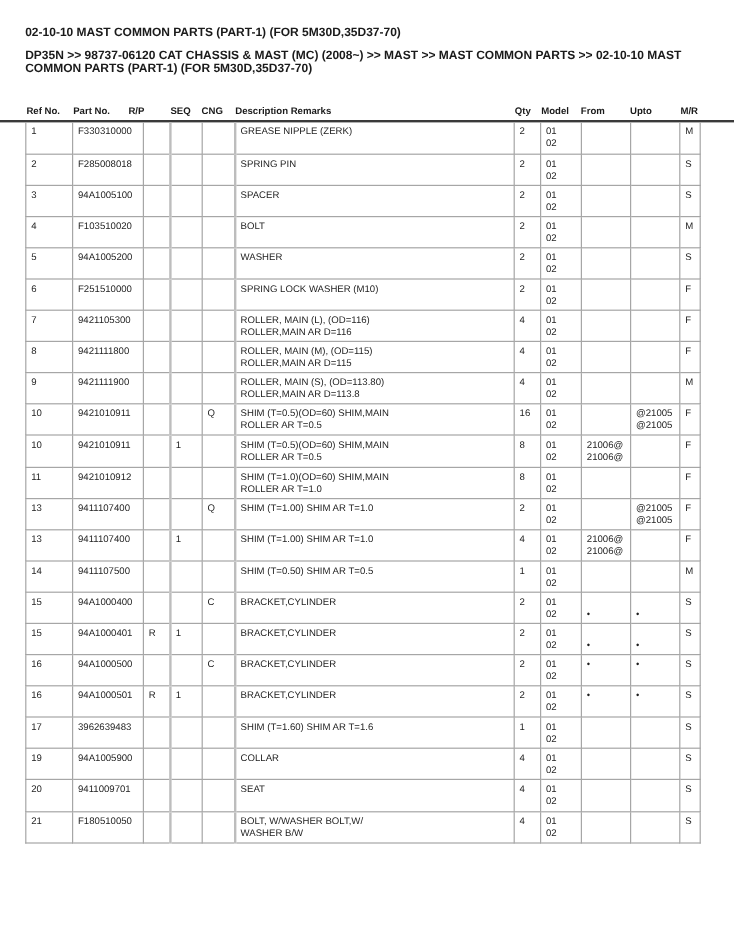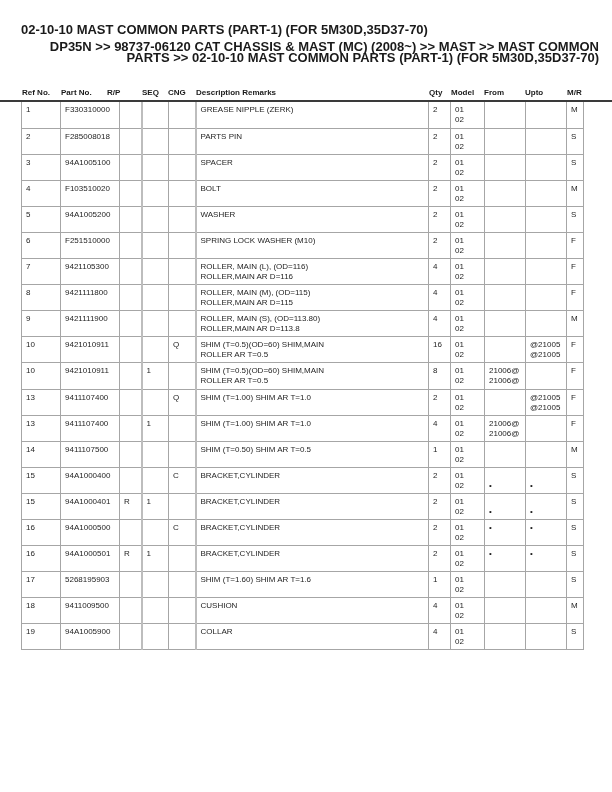--- a/index.html
+++ b/index.html
@@ -3,25 +3,25 @@
   <meta charset="utf-8">
   <style>
     html, body { margin: 0; padding: 0; }
     body {
       width: 612px; height: 792px; position: relative; overflow: hidden;
       background: #ffffff; color: #1a1a1a;
       font-family: "Liberation Sans", sans-serif;
     }
     .title {
       position: absolute; left: 21px; top: 22px;
-      font-size: 13px; font-weight: bold; white-space: nowrap;
+      font-size: 10px; font-weight: bold; white-space: nowrap;
     }
     .breadcrumb {
       position: absolute; left: 21px; top: 42px; width: 578px;
-      font-size: 13px; font-weight: bold; line-height: 10.6px; text-align: right;
+      font-size: 10px; font-weight: bold; line-height: 10.6px;
     }
     .col-headers { position: absolute; left: 0; top: 88px; width: 612px; height: 12px; }
     .col-headers span {
       position: absolute; top: 0; font-size: 8px; font-weight: bold; white-space: nowrap;
     }
     .header-rule {
       position: absolute; left: 0; top: 100px; width: 612px; height: 2px; background: #3a3a3a;
     }
     table.parts {
       position: absolute; left: 21px; top: 102px; width: 562px;
@@ -86,21 +86,21 @@
         <td class="c-from"></td>
         <td class="c-upto"></td>
         <td class="c-mr">M</td>
       </tr>
       <tr>
         <td class="c-ref">2</td>
         <td class="c-part">F285008018</td>
         <td class="c-rp"></td>
         <td class="c-seq"></td>
         <td class="c-cng"></td>
-        <td class="c-desc">PARTS PIN</td>
+        <td class="c-desc">SPRING PIN</td>
         <td class="c-qty">2</td>
         <td class="c-model">01
 02</td>
         <td class="c-from"></td>
         <td class="c-upto"></td>
         <td class="c-mr">S</td>
       </tr>
       <tr>
         <td class="c-ref">3</td>
         <td class="c-part">94A1005100</td>
@@ -228,20 +228,35 @@
 ROLLER AR T=0.5</td>
         <td class="c-qty">8</td>
         <td class="c-model">01
 02</td>
         <td class="c-from">21006@
 21006@</td>
         <td class="c-upto"></td>
         <td class="c-mr">F</td>
       </tr>
       <tr>
+        <td class="c-ref">11</td>
+        <td class="c-part">9421010912</td>
+        <td class="c-rp"></td>
+        <td class="c-seq"></td>
+        <td class="c-cng"></td>
+        <td class="c-desc">SHIM (T=1.0)(OD=60) SHIM,MAIN
+ROLLER AR T=1.0</td>
+        <td class="c-qty">8</td>
+        <td class="c-model">01
+02</td>
+        <td class="c-from"></td>
+        <td class="c-upto"></td>
+        <td class="c-mr">F</td>
+      </tr>
+      <tr>
         <td class="c-ref">13</td>
         <td class="c-part">9411107400</td>
         <td class="c-rp"></td>
         <td class="c-seq"></td>
         <td class="c-cng">Q</td>
         <td class="c-desc">SHIM (T=1.00) SHIM AR T=1.0</td>
         <td class="c-qty">2</td>
         <td class="c-model">01
 02</td>
         <td class="c-from"></td>
@@ -333,53 +348,68 @@
         <td class="c-desc">BRACKET,CYLINDER</td>
         <td class="c-qty">2</td>
         <td class="c-model">01
 02</td>
         <td class="c-from">•</td>
         <td class="c-upto">•</td>
         <td class="c-mr">S</td>
       </tr>
       <tr>
         <td class="c-ref">17</td>
-        <td class="c-part">5268195903</td>
+        <td class="c-part">3962639483</td>
         <td class="c-rp"></td>
         <td class="c-seq"></td>
         <td class="c-cng"></td>
         <td class="c-desc">SHIM (T=1.60) SHIM AR T=1.6</td>
         <td class="c-qty">1</td>
         <td class="c-model">01
 02</td>
         <td class="c-from"></td>
         <td class="c-upto"></td>
         <td class="c-mr">S</td>
       </tr>
       <tr>
-        <td class="c-ref">18</td>
-        <td class="c-part">9411009500</td>
-        <td class="c-rp"></td>
-        <td class="c-seq"></td>
-        <td class="c-cng"></td>
-        <td class="c-desc">CUSHION</td>
-        <td class="c-qty">4</td>
-        <td class="c-model">01
-02</td>
-        <td class="c-from"></td>
-        <td class="c-upto"></td>
-        <td class="c-mr">M</td>
-      </tr>
-      <tr>
         <td class="c-ref">19</td>
         <td class="c-part">94A1005900</td>
         <td class="c-rp"></td>
         <td class="c-seq"></td>
         <td class="c-cng"></td>
         <td class="c-desc">COLLAR</td>
+        <td class="c-qty">4</td>
+        <td class="c-model">01
+02</td>
+        <td class="c-from"></td>
+        <td class="c-upto"></td>
+        <td class="c-mr">S</td>
+      </tr>
+      <tr>
+        <td class="c-ref">20</td>
+        <td class="c-part">9411009701</td>
+        <td class="c-rp"></td>
+        <td class="c-seq"></td>
+        <td class="c-cng"></td>
+        <td class="c-desc">SEAT</td>
+        <td class="c-qty">4</td>
+        <td class="c-model">01
+02</td>
+        <td class="c-from"></td>
+        <td class="c-upto"></td>
+        <td class="c-mr">S</td>
+      </tr>
+      <tr>
+        <td class="c-ref">21</td>
+        <td class="c-part">F180510050</td>
+        <td class="c-rp"></td>
+        <td class="c-seq"></td>
+        <td class="c-cng"></td>
+        <td class="c-desc">BOLT, W/WASHER BOLT,W/
+WASHER B/W</td>
         <td class="c-qty">4</td>
         <td class="c-model">01
 02</td>
         <td class="c-from"></td>
         <td class="c-upto"></td>
         <td class="c-mr">S</td>
       </tr>
     </tbody>
 </table>
 

